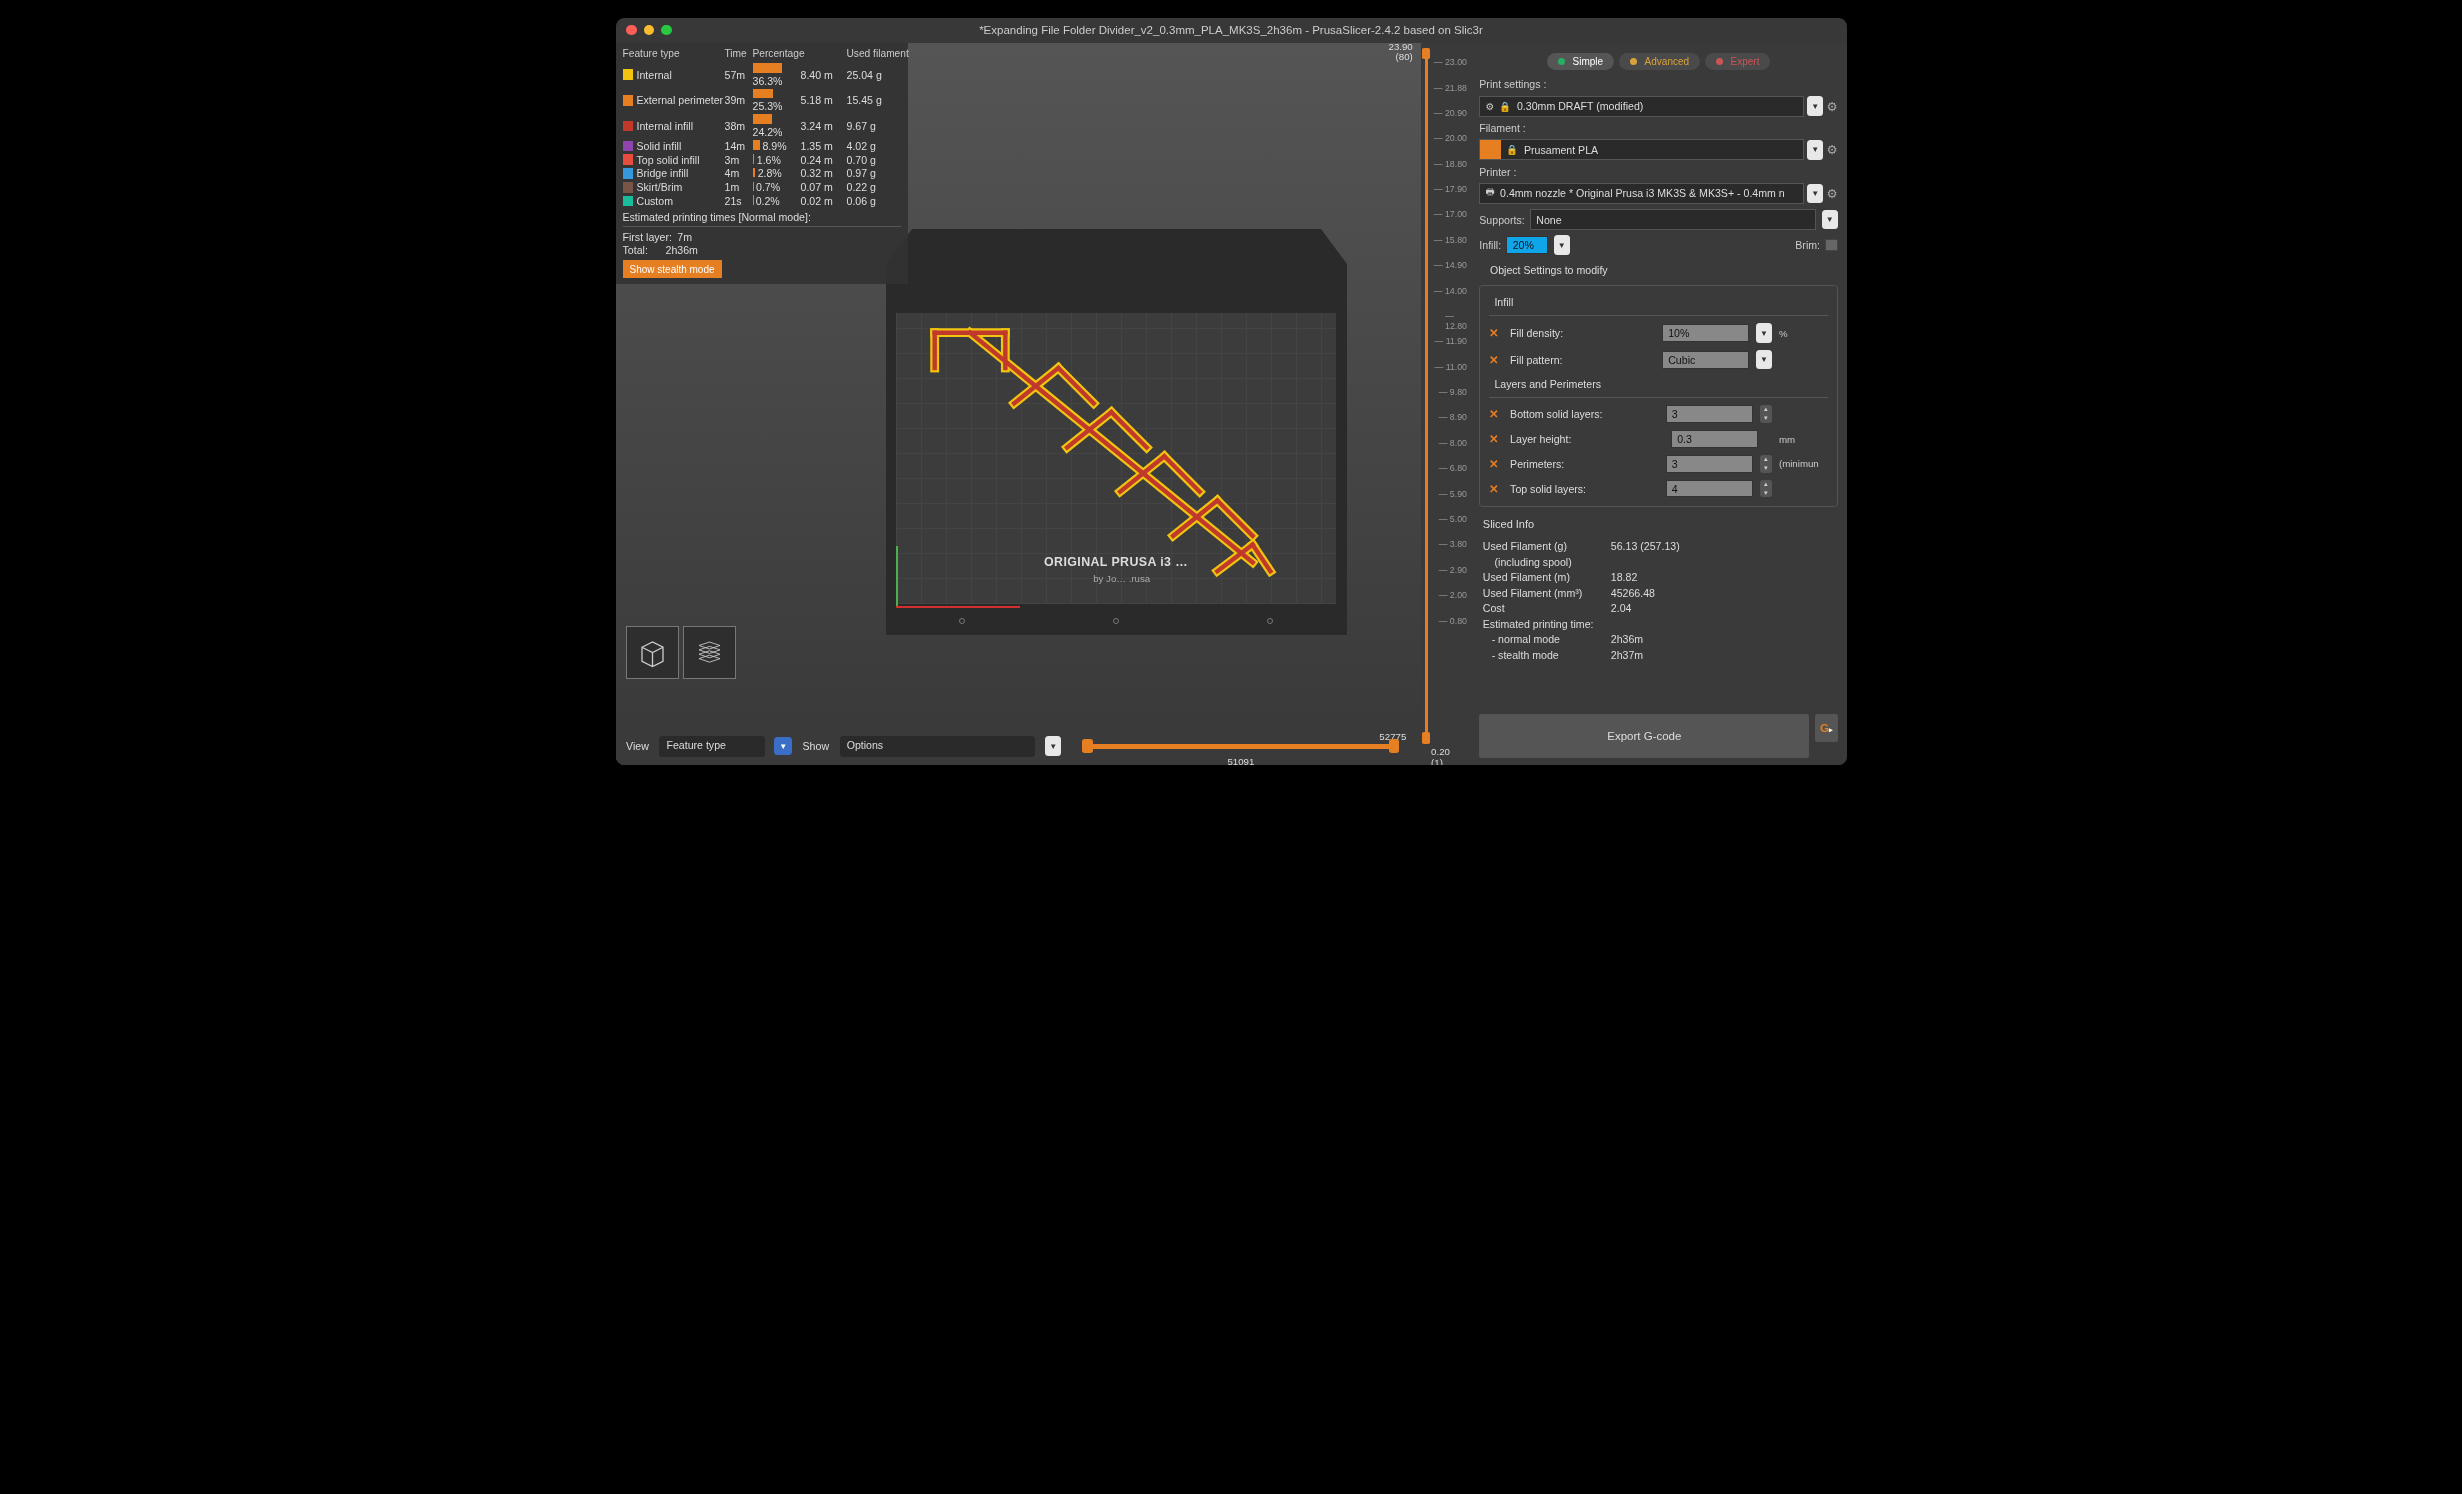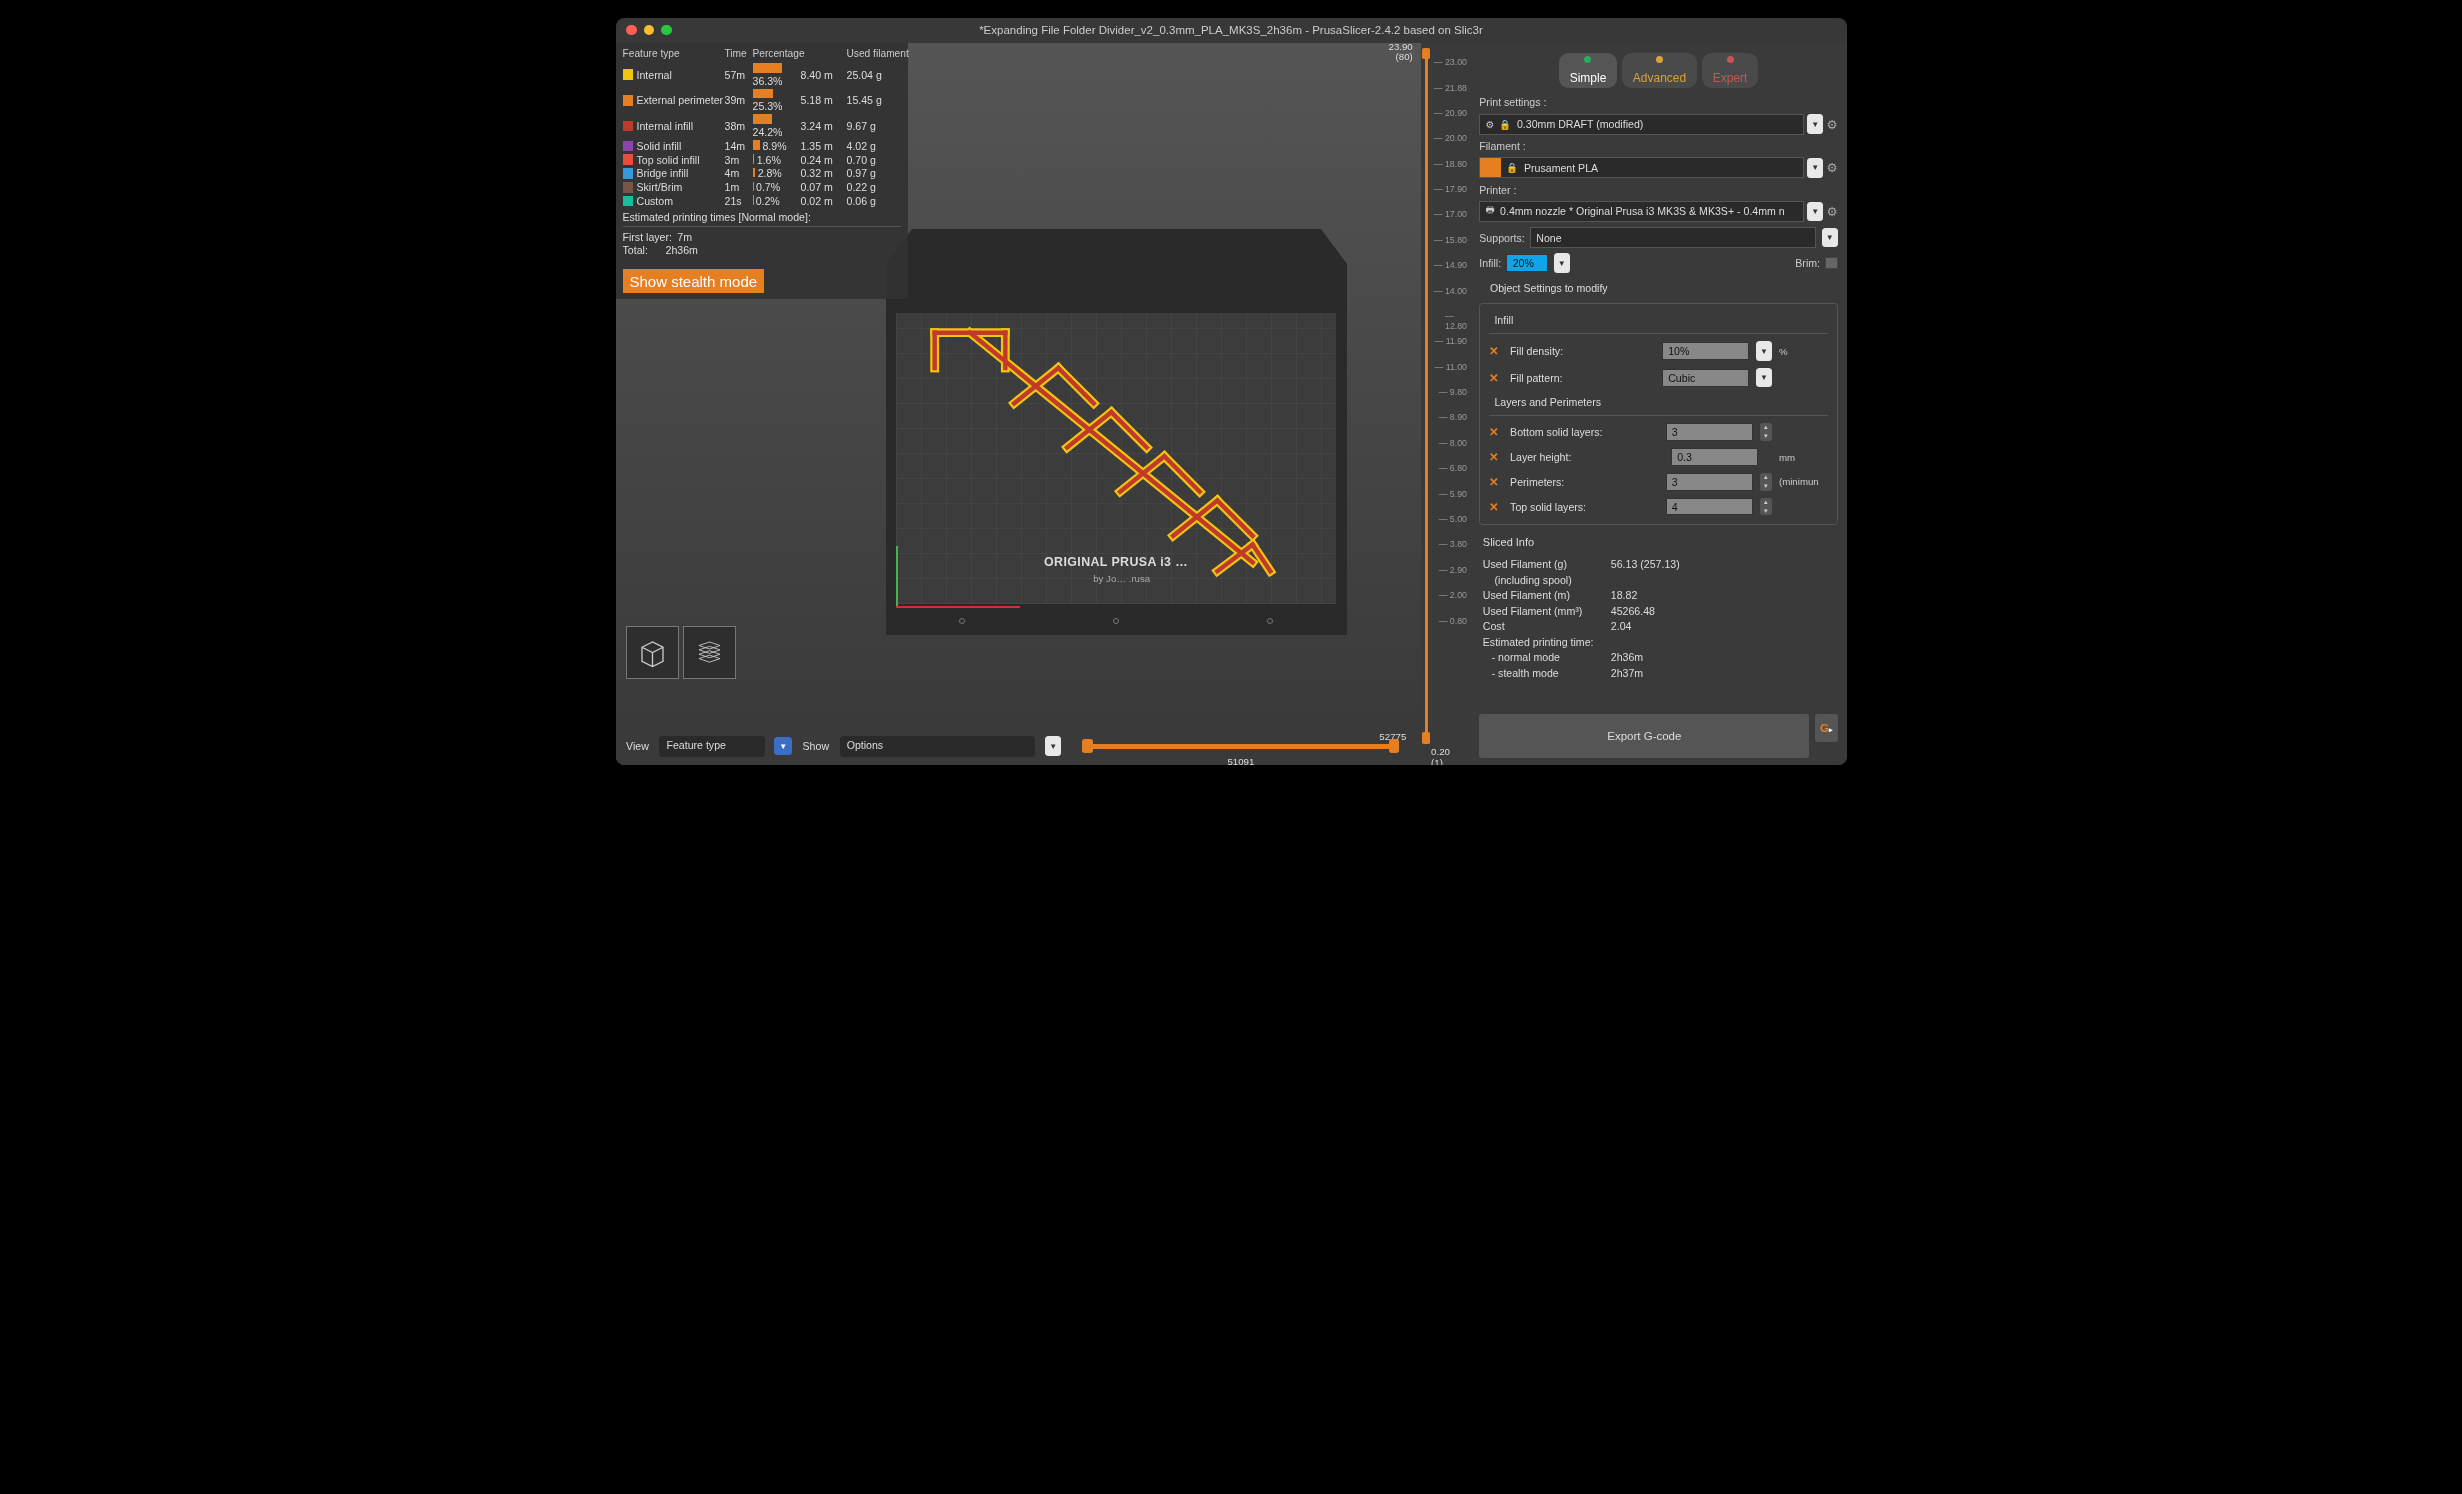--- a/index.html
+++ b/index.html
@@ -12,21 +12,21 @@
 .title { position: absolute; left: 50%; transform: translateX(-50%); color: #ccc; font-size: 11.5px; font-weight: 500; }
 .main { flex: 1; display: flex; }
 .left { flex: 1; display: flex; flex-direction: column; position: relative; background: #4a4a4a; }
 .stats-panel { position: absolute; top: 0; left: 0; background: rgba(50,50,50,0.92); padding: 5.3px 7px; z-index: 10; font-size: 10.6px; color: #ddd; min-width: 292px; }
 .stats-head { display: grid; grid-template-columns: 102px 28px 48px 46px 53px; margin-bottom: 2.7px; font-size: 10.2px; color: #ccc;}
 .stats-row { display: grid; grid-template-columns: 14px 88px 28px 48px 46px 53px; align-items: center; gap: 0px; padding: 0.9px 0; font-size: 10.6px; }
 .sw { width: 10.6px; height: 10.6px; }
 .bar-c { display:inline-block; height: 9.7px; background: #e67e22; }
 .etimes { margin-top: 3.5px; font-size: 10.6px; }
 .et-row { display: flex; gap: 17.7px; padding: 0.9px 0; }
-.stealth-btn { display: inline-block; margin-top: 12px; background: #e67e22; color: #fff; padding: 3.5px 7px; font-size: 15px; border: none; cursor: pointer; }
+.stealth-btn { display: inline-block; margin-top: 3px; background: #e67e22; color: #fff; padding: 3.5px 7px; font-size: 10px; border: none; cursor: pointer; }
 .viewport { flex: 1; position: relative; background: linear-gradient(180deg, #555 0%, #3a3a3a 100%); overflow: hidden; }
 .bed-shape { position: absolute; top: 186px; left: 270px; width: 461px; height: 433px; }
 .bed-top { position: absolute; top: 0; left: 0; width: 100%; height: 0; border-left: 26.5px solid transparent; border-right: 26.5px solid transparent; border-bottom: 35px solid #2a2a2a; }
 .bed-main { position: absolute; top: 35px; left: 0; width: 100%; height: 371px; background: #2a2a2a; }
 .grid-area { position: absolute; top: 49px; left: 10.6px; right: 10.6px; bottom: 31px; background: repeating-linear-gradient(0deg, #444 0, #444 0.9px, transparent 0.9px, transparent 25px), repeating-linear-gradient(90deg, #444 0, #444 0.9px, transparent 0.9px, transparent 25px), #3c3c3c; }
 .bed-text { position: absolute; bottom: 66px; left: 50%; transform: translateX(-50%); color: #ddd; font-size: 12.4px; font-weight: 600; text-align: center; letter-spacing:0.4px;}
 .bed-sub { position: absolute; bottom: 51px; left: 50%; transform: translateX(-40%); color: #aaa; font-size: 9.7px; }
 .model-svg { position: absolute; top: 51px; left: 31px; }
 .axis-x { position: absolute; bottom: 26.5px; left: 10.6px; width: 124px; height: 1.8px; background: #d32f2f; }
 .axis-y { position: absolute; bottom: 26.5px; left: 10.6px; width: 1.8px; height: 62px; background: #4caf50; }
@@ -46,21 +46,21 @@
 .thumb { position: absolute; width: 10.6px; height: 14px; background: #e67e22; border-radius: 2.7px; top: -4.4px; }
 .vslider { width: 50px; background: #3a3a3a; display: flex; flex-direction: column; align-items: flex-start; padding: 3.5px 1.8px; font-size: 8.8px; color: #aaa; position: relative; }
 .vtick { position: absolute; right: 3.5px; font-size: 8.8px; color: #999; }
 .vs-track { position: absolute; left: 5.3px; top: 8.8px; bottom: 25px; width: 0.9px; background: #888; }
 .vs-thumb { position: absolute; left: 1.8px; width: 8px; height: 11.5px; background: #e67e22; border-radius: 1.8px; }
 .vs-fill { position: absolute; left: 4.4px; width: 2.7px; background: #e67e22; border-radius: 1.8px; }
 .vs-top-lbl { position: absolute; top: -0.9px; left: -32px; color: #ddd; font-size: 9.7px; line-height: 1.1; text-align: right; }
 .vs-bot-lbl { position: absolute; bottom: -3.5px; left: 10.6px; color: #ddd; font-size: 9.7px; line-height: 1.1; }
 .right { width: 376px; background: #3a3a3a; display: flex; flex-direction: column; padding: 7px 8.8px; font-size: 10.6px; color: #ddd; gap: 5.3px; overflow-y: auto; }
 .mode-row { display: flex; gap: 5.3px; justify-content: center; margin: 3.5px 0; }
-.mode-chip { padding: 2.7px 10.6px; border-radius: 9.7px; font-size: 12px; background: #4a4a4a; display: flex; align-items: center; gap: 8px; color: #aaa; cursor: pointer; flex-direction: column;}
+.mode-chip { padding: 2.7px 10.6px; border-radius: 9.7px; font-size: 10px; background: #4a4a4a; display: flex; align-items: center; gap: 8px; color: #aaa; cursor: pointer;}
 .mode-chip .md { width: 7px; height: 7px; border-radius: 50%; }
 .mode-chip.active { background: #555; color: #fff; }
 .mode-chip.adv { color: #d9a23a; }
 .mode-chip.exp { color: #c95555; }
 .lbl { font-size: 10.6px; color: #ccc; }
 .drop-row { display: flex; gap: 3.5px; align-items: center; }
 .drop { flex: 1; background: #2a2a2a; border: 0.9px solid #555; padding: 3.5px 5.3px; font-size: 10.6px; color: #ddd; display: flex; align-items: center; gap: 5.3px; height: 21px; overflow: hidden; white-space: nowrap;}
 .drop.fil { padding-left: 0; }
 .sq { width: 21px; height: 19.5px; background: #e67e22; flex-shrink:0;}
 .ic { color: #ccc; font-size: 9.7px; }

